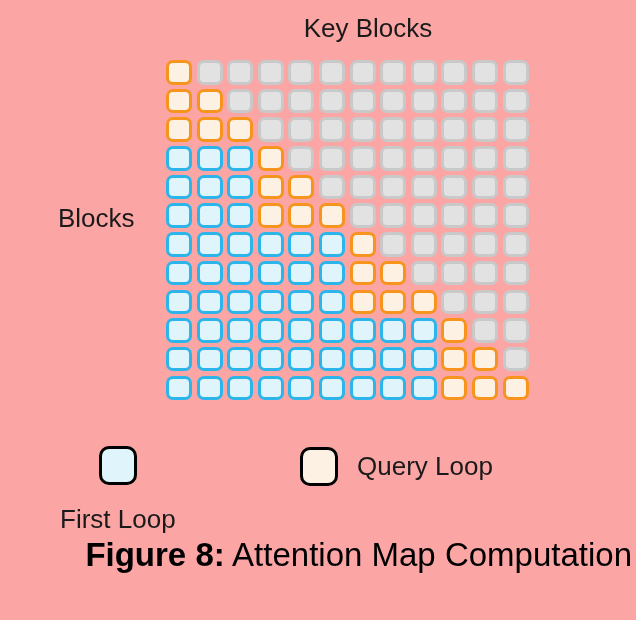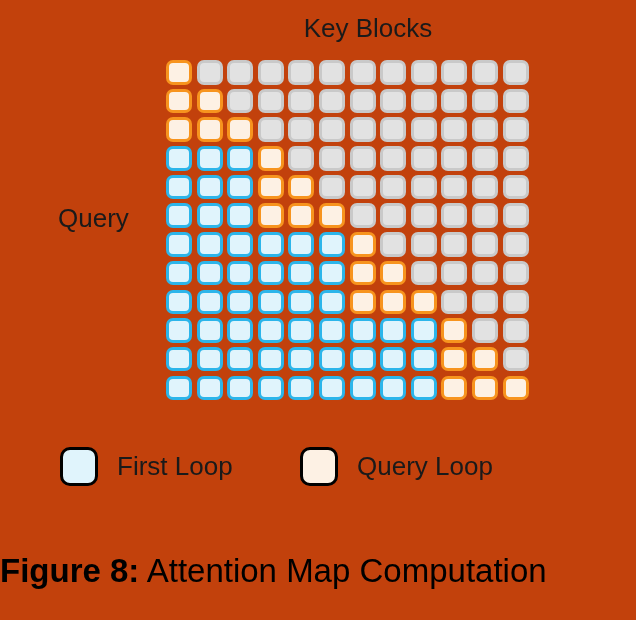--- a/index.html
+++ b/index.html
@@ -5,21 +5,21 @@
   html, body {
     margin: 0;
     padding: 0;
     background: #ffffff;
     font-family: "Liberation Sans", sans-serif;
   }
   .page {
     position: relative;
     width: 636px;
     height: 620px;
-    background: #c2410c;
+    background: #fca5a5;
     overflow: hidden;
     text-decoration: underline;
   }
   .key-label {
     position: absolute;
     top: 13px;
     left: 100px;
     right: 0;
     text-align: center;
     font-size: 26px;
@@ -71,57 +71,56 @@
     width: 636px;
     height: 40px;
   }
   .legend-item {
     position: absolute;
     display: flex;
     align-items: center;
     gap: 19px;
     height: 40px;
   }
-  .legend-item.first { left: 60px; }
+  .legend-item.first { left: 60px; flex-direction: column; }
   .legend-item.second { left: 300px; }
   .swatch {
     box-sizing: border-box;
     width: 38px;
     height: 39px;
     border: 3.5px solid;
     border-radius: 10px;
     flex: 0 0 auto;
   }
   .legend-text {
     font-size: 26px;
     color: #1a1a1a;
     white-space: nowrap;
   }
   .caption {
     position: absolute;
     top: 534px;
     left: 0;
     width: 632px;
-    text-align: left;
+    text-align: right;
     font-size: 33px;
     line-height: 41px;
     color: #000000;
-    margin-top: 16px;
   }
   .caption .bold { font-weight: bold; }
 </style>
 </head>
 <body>
 
 <div class="page">
 
   <div class="key-label">Key Blocks</div>
 
   <div class="query-label">
-    <div>Query</div>
+    <div>Blocks</div>
   </div>
 
   <div class="attn-grid">
       <div class="cell second-loop"></div>
       <div class="cell not-computed"></div>
       <div class="cell not-computed"></div>
       <div class="cell not-computed"></div>
       <div class="cell not-computed"></div>
       <div class="cell not-computed"></div>
       <div class="cell not-computed"></div>

